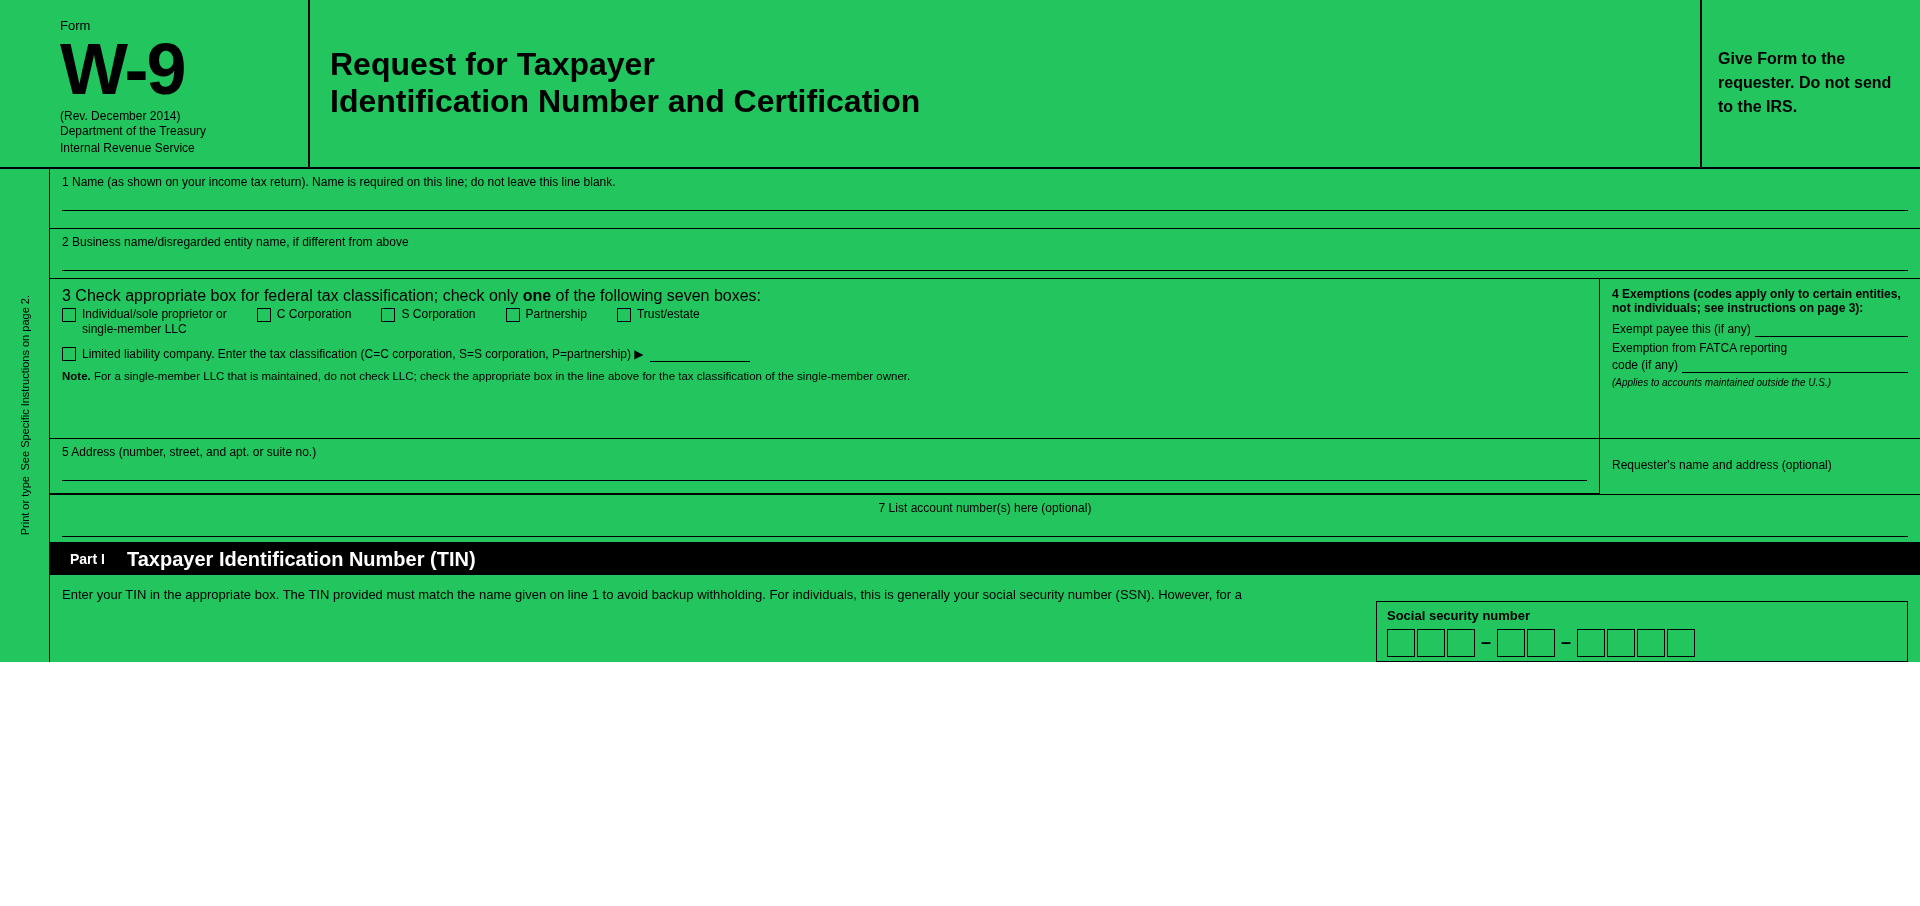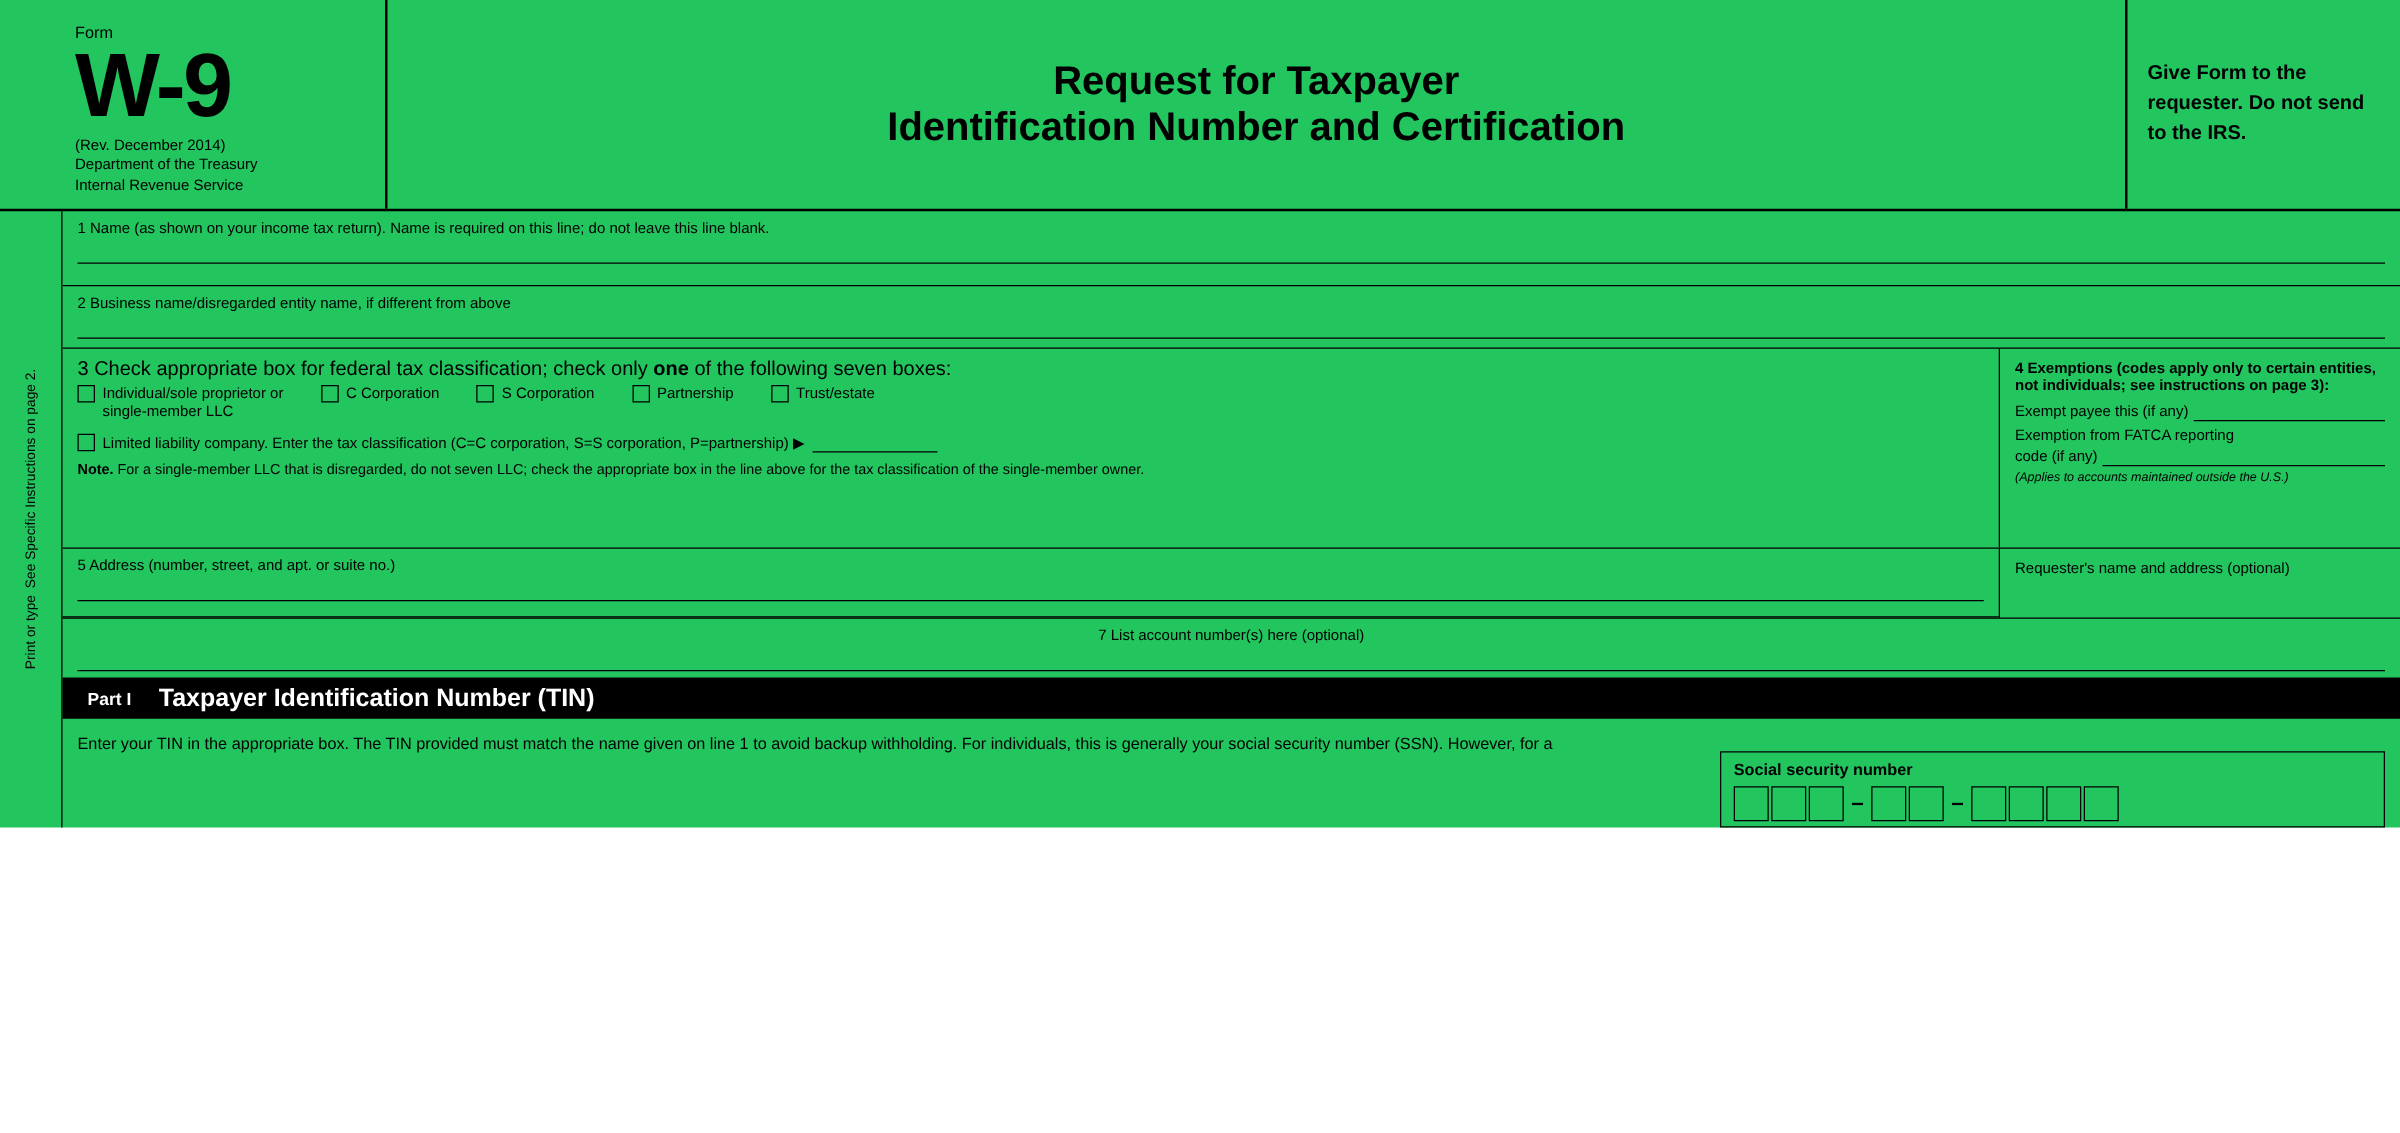--- a/index.html
+++ b/index.html
@@ -43,21 +43,21 @@
       font-size: 12px;
       margin-top: 4px;
     }
     .form-dept {
       font-size: 12px;
       line-height: 1.4;
     }
     .header-center {
       flex: 1;
       display: flex;
-      align-items: center;
+      align-items: flex-start;
       justify-content: center;
       flex-direction: column;
       padding: 10px 20px;
     }
     .header-title {
       font-size: 32px;
       font-weight: bold;
       text-align: center;
     }
     .header-subtitle {
@@ -226,20 +226,21 @@
     }
     .fatca-small {
       font-size: 10px;
       font-style: italic;
       margin-top: 4px;
     }
     
     .address-section {
       display: flex;
       flex-direction: row;
+      align-items: center;
     }
     .address-left {
       flex: 1;
       border-right: 1px solid #000;
     }
     .address-right {
       width: 320px;
       padding: 8px 12px;
       font-size: 12px;
       flex-shrink: 0;
@@ -401,21 +402,21 @@
               <div class="checkbox-text">Trust/estate</div>
             </div>
           </div>
           <div class="llc-row">
             <div class="checkbox-box"></div>
             <span>Limited liability company. Enter the tax classification (C=C corporation, S=S corporation, P=partnership) ▶</span>
             <span class="llc-line"></span>
           </div>
           <div class="note-text">
             <strong>Note.</strong>
-            <span>For a single-member LLC that is disregarded, do not seven LLC; check the appropriate box in the line above for the tax classification of the single-member owner.</span>
+            <span>For a single-member LLC that is maintained, do not check LLC; check the appropriate box in the line above for the tax classification of the single-member owner.</span>
           </div>
         </div>
         <div class="classification-right">
           <div class="exempt-title">4  Exemptions (codes apply only to certain entities, not individuals; see instructions on page 3):</div>
           <div class="exempt-line-row">
             <span>Exempt payee this (if any)</span>
             <span class="exempt-underline"></span>
           </div>
           <div class="fatca-text">Exemption from FATCA reporting</div>
           <div class="exempt-line-row">

